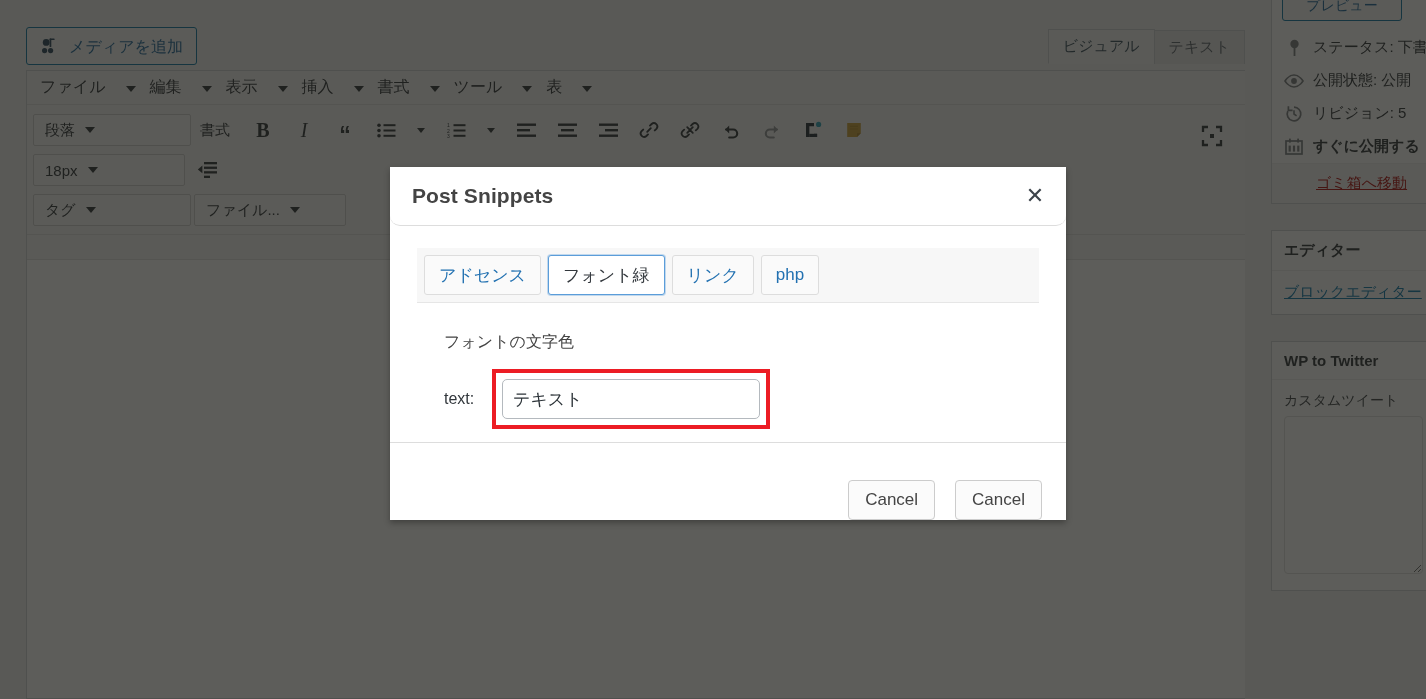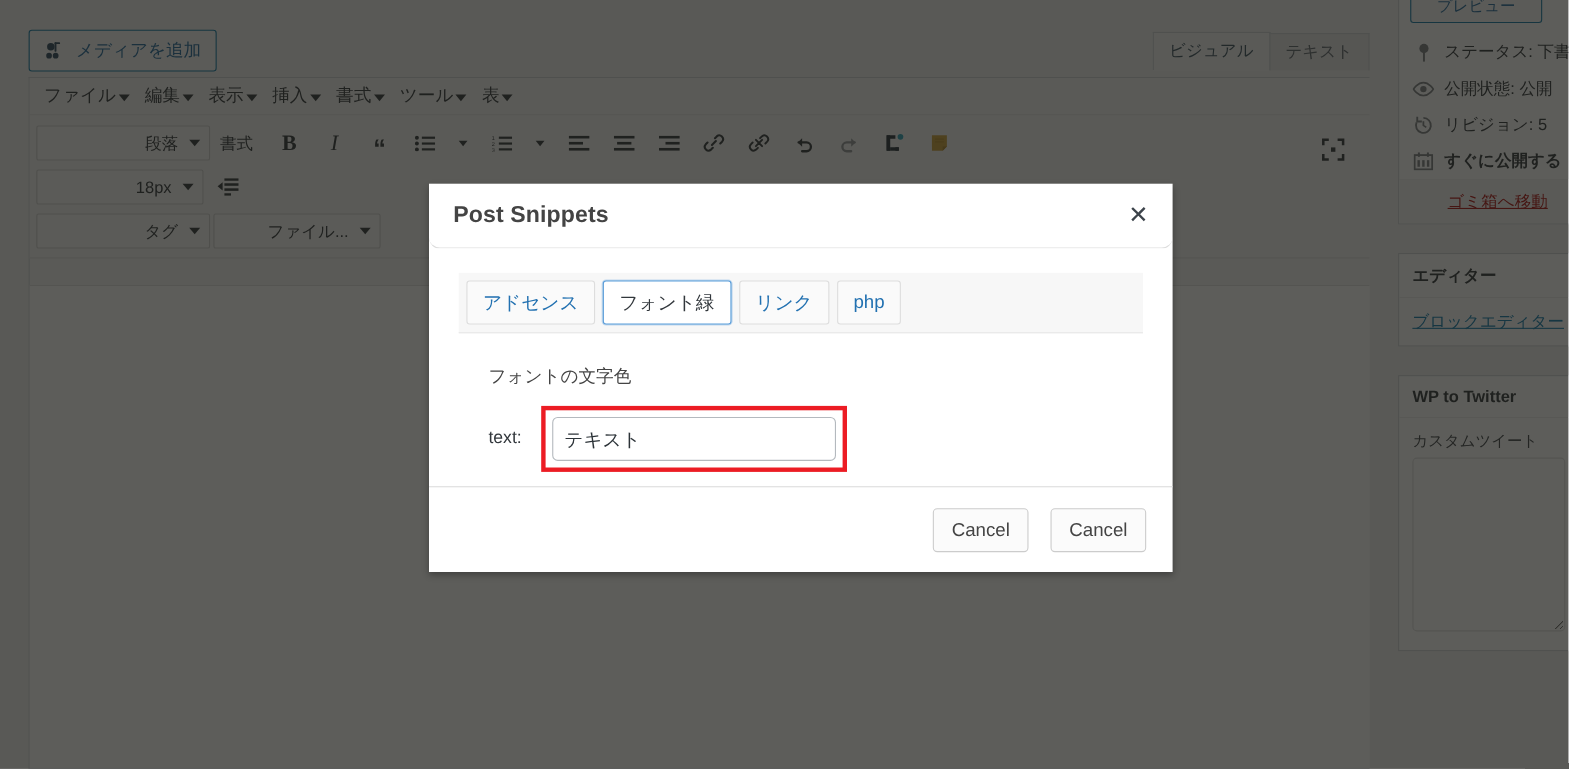--- a/index.html
+++ b/index.html
@@ -34,28 +34,28 @@
   .ed-tab{
     box-sizing:border-box;height:34px;padding:0 14px;border:1px solid #ccd0d4;border-bottom:none;
     background:#e5e5e5;color:#555d66;font-size:15px;display:flex;align-items:center;
     margin-left:-1px;cursor:pointer;
   }
   .ed-tab.active{background:#f5f5f5;border-bottom:1px solid #f5f5f5;color:#2e4453;height:35px;}
 
   
   .ed-frame{position:absolute;left:26px;top:70px;right:0;bottom:0;border:1px solid #ccd0d4;border-right:none;background:#f5f5f5;box-sizing:border-box;}
   .menubar{height:33px;border-bottom:1px solid #ddd;display:flex;align-items:center;padding-left:11px;gap:0px;background:#f5f5f5;}
-  .menu-item{display:flex;align-items:center;gap:2px;padding:0 12px 0 2px;font-size:16px;color:#23282d;cursor:pointer;height:33px;}
+  .menu-item{display:flex;align-items:center;gap:20px;padding:0 12px 0 2px;font-size:16px;color:#23282d;cursor:pointer;height:33px;}
   .caret{width:0;height:0;border-left:5px solid transparent;border-right:5px solid transparent;border-top:6px solid #23282d;display:inline-block;position:relative;top:1px;}
 
   .toolbar{padding:5px 6px 4px 6px;background:#f5f5f5;border-bottom:1px solid #ddd;position:relative;}
   .trow{display:flex;align-items:center;gap:3px;height:40px;}
   .sel{
     box-sizing:border-box;height:32px;min-width:0;border:1px solid #ccc;background:#f6f7f7;border-radius:2px;
-    display:flex;align-items:center;justify-content:flex-end;padding:0 8px 0 11px;font-size:15px;color:#23282d;cursor:pointer;
+    display:flex;align-items:center;justify-content:flex-start;padding:0 8px 0 11px;font-size:15px;color:#23282d;cursor:pointer;
   }
   .sel .scar{width:0;height:0;border-left:5px solid transparent;border-right:5px solid transparent;border-top:6px solid #23282d;margin-left:10px;}
   .sel.w160{width:158px;}
   .sel.w152{width:152px;}
   .tbtn{width:38px;height:34px;display:flex;align-items:center;justify-content:center;border:none;background:transparent;cursor:pointer;color:#23282d;}
   .tbtn.small{width:26px;}
   .tbtn .mini-caret{width:0;height:0;border-left:4px solid transparent;border-right:4px solid transparent;border-top:5px solid #23282d;}
   .tb-label{font-size:15px;color:#23282d;display:flex;align-items:center;gap:5px;padding:0 6px;cursor:pointer;height:34px;}
   .fs-btn{position:absolute;right:16px;top:14px;width:34px;height:34px;display:flex;align-items:center;justify-content:center;cursor:pointer;}
 
@@ -100,21 +100,21 @@
   }
   .snip-tab.active{background:#fff;border:1px solid #5b9dd9;box-shadow:0 0 0 1px rgba(91,157,217,.35);color:#32373c;}
   .desc{font-size:16px;color:#444;margin:29px 0 0 27px;}
   .field-row{display:flex;align-items:center;margin:16px 0 0 0;position:relative;}
   .field-label{font-size:16px;color:#32373c;width:75px;padding-left:27px;box-sizing:border-box;}
   .redbox{border:4px solid #ec1c24;padding:6px 6px;display:inline-block;background:transparent;}
   .txtinput{
     box-sizing:border-box;width:258px;height:40px;border:1px solid #b4b9be;border-radius:5px;
     padding:0 10px;font-size:17px;color:#2c3338;background:#fff;font-family:"Liberation Sans","DejaVu Sans",sans-serif;
   }
-  .m-foot{border-top:1px solid #ddd;height:77px;display:flex;align-items:center;justify-content:flex-end;padding-right:24px;gap:20px;}
+  .m-foot{border-top:1px solid #ddd;height:77px;display:flex;align-items:flex-end;justify-content:flex-end;padding-right:24px;gap:20px;}
   .fbtn{
     box-sizing:border-box;min-width:78px;height:40px;padding:0 16px;border:1px solid #ccc;border-radius:4px;
     background:#fbfbfb;color:#444;font-size:17px;cursor:pointer;display:flex;align-items:center;justify-content:center;
     font-family:"Liberation Sans","DejaVu Sans",sans-serif;
   }
   .ico{display:block;}
 </style>
 </head>
 <body>
 

